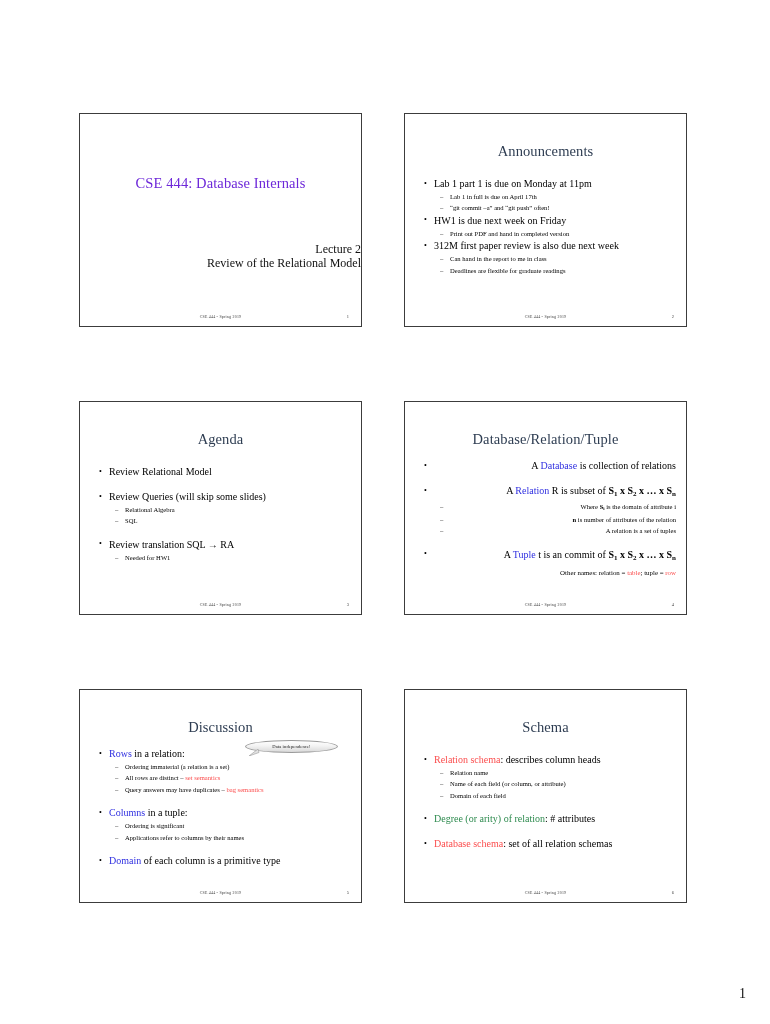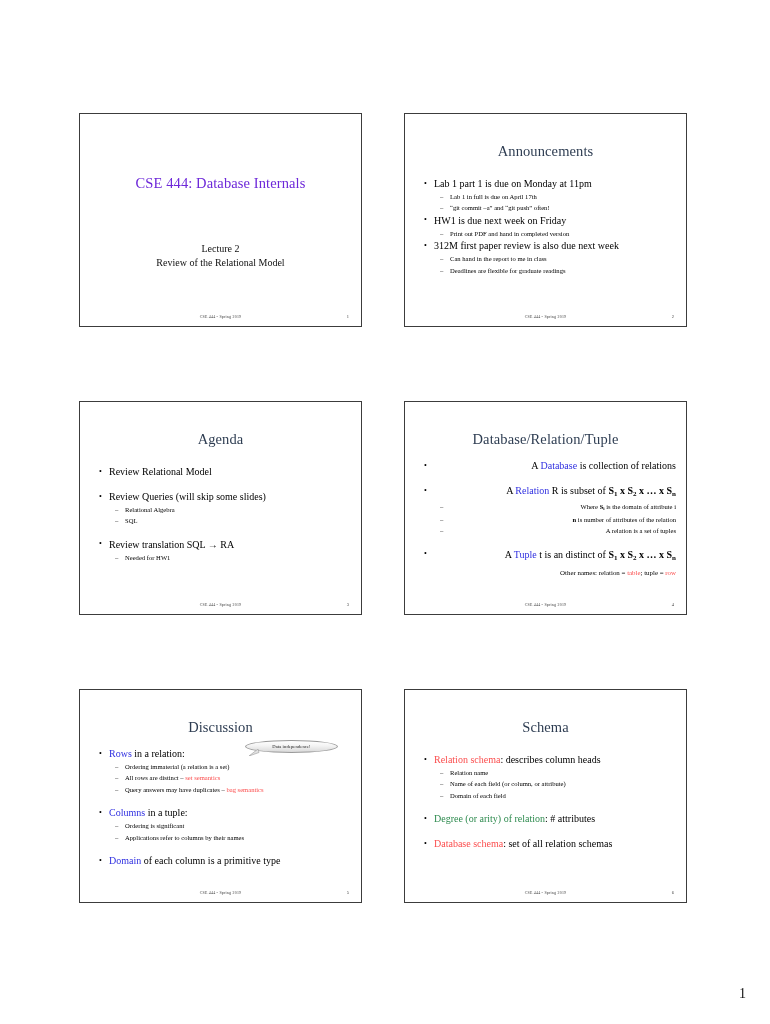--- a/index.html
+++ b/index.html
@@ -61,22 +61,22 @@
   .title-slide1 {
     top: 61px;
     font-size: 14.5px;
     color: #6d28d9;
   }
   .sub-slide1 {
     position: absolute;
     left: 0;
     width: 100%;
     top: 128px;
-    text-align: center;
-    font-size: 10px;
+    text-align: right;
+    font-size: 12px;
     color: #111111;
     line-height: 14px;
   }
 
   
   .s-footer {
     position: absolute;
     bottom: 7px;
     left: 0;
     width: 100%;
@@ -268,21 +268,21 @@
 
         <div class="b2">
           <span class="bold">n</span><span> is number of attributes of the relation</span>
         </div>
 
         <div class="b2">A relation is a set of tuples</div>
 
         <div class="sp-11"></div>
 
         <div class="b1">
-          <span>A </span><span class="c-blue">Tuple</span><span> t is an distinct of </span><span class="bold"><span>S</span><sub>1</sub><span> x </span><span>S</span><sub>2</sub><span> x … x </span><span>S</span><sub>n</sub></span>
+          <span>A </span><span class="c-blue">Tuple</span><span> t is an commit of </span><span class="bold"><span>S</span><sub>1</sub><span> x </span><span>S</span><sub>2</sub><span> x … x </span><span>S</span><sub>n</sub></span>
         </div>
 
         <div class="plain" style="padding-left:24px; margin-top:3px;">
           <span>Other names: relation = </span><span class="c-red">table</span><span>;  tuple = </span><span class="c-red">row</span>
         </div>
 
       </div>
       <div class="s-footer">CSE 444 - Spring 2019</div>
       <div class="s-pagenum">4</div>
     </div>

